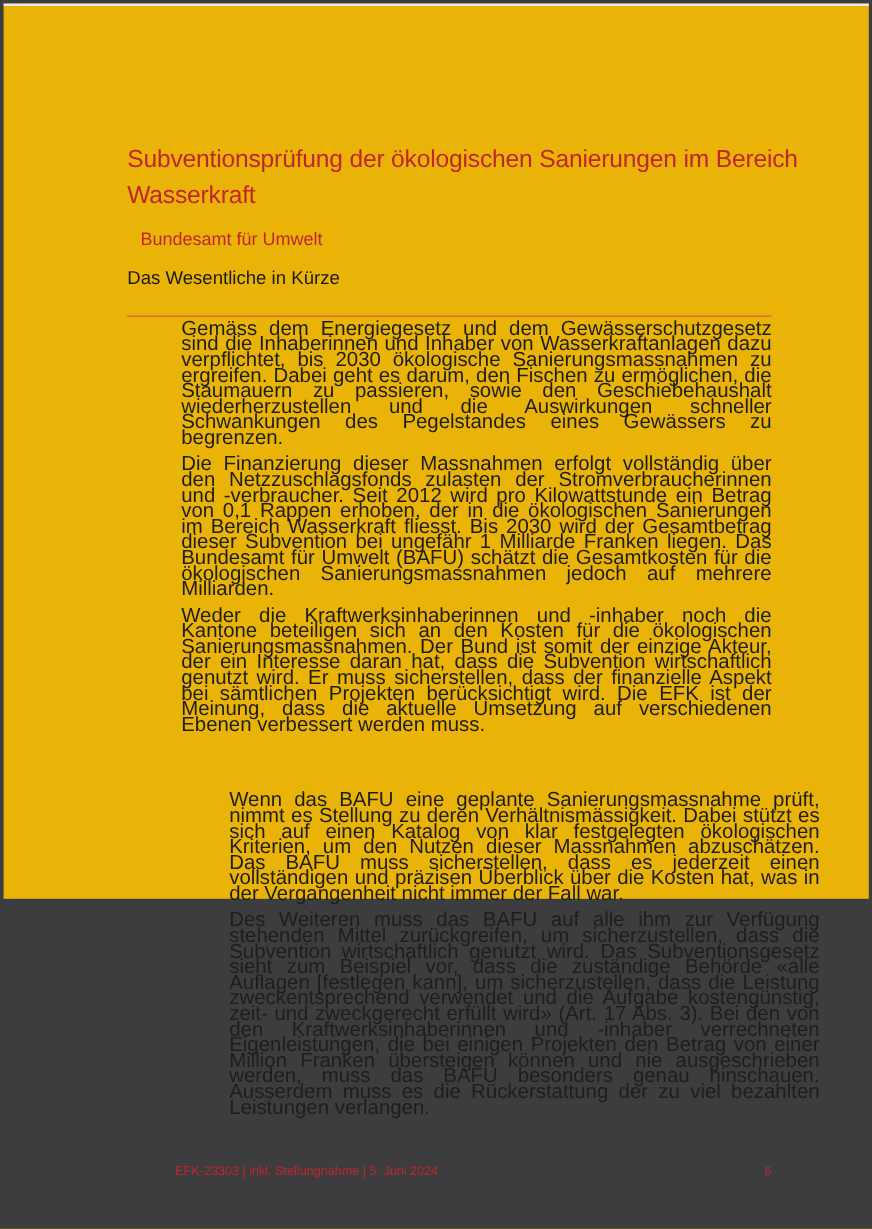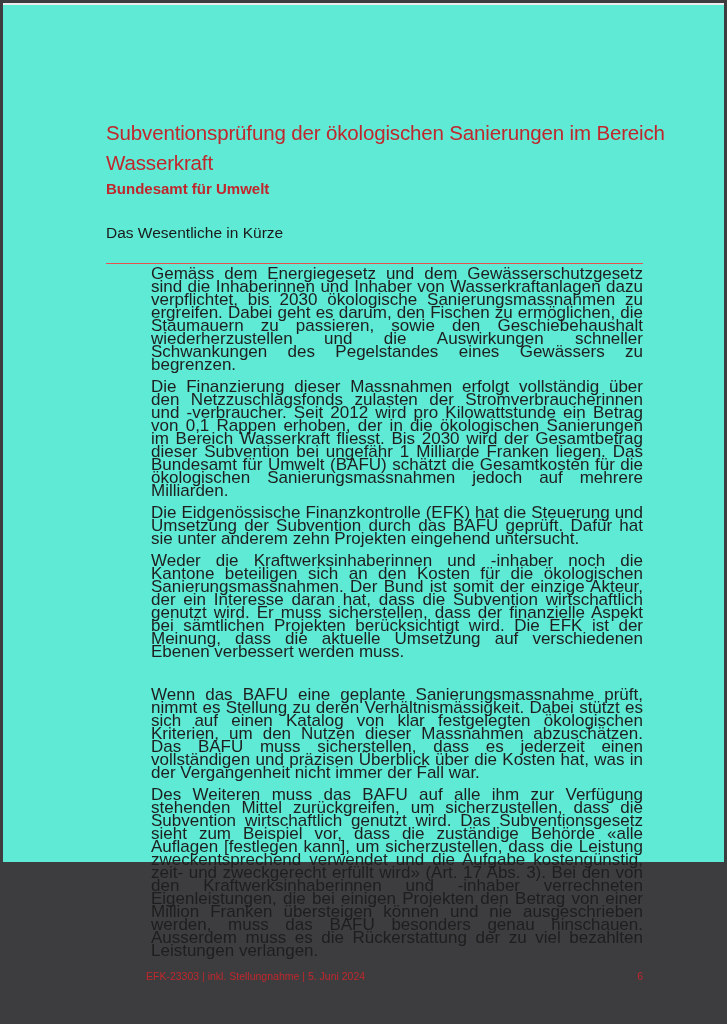--- a/index.html
+++ b/index.html
@@ -6,44 +6,44 @@
     body {
       width: 727px; height: 1024px;
       background: #3d3d3f;
       position: relative;
       overflow: hidden;
       font-family: "Liberation Sans", sans-serif;
     }
     .page {
       position: absolute;
       left: 3px; top: 3px;
-      width: 721px; height: 859px;
-      background: #5eead4;
+      width: 721px; height: 746px;
+      background: #eab308;
       border-top: 2px solid #ececee;
       box-sizing: border-box;
     }
     .title {
       position: absolute;
       left: 103px; top: 113px;
       width: 560px;
       color: #c0272d;
       font-size: 20.5px;
       line-height: 30px;
       margin: 0;
       font-weight: normal;
       letter-spacing: -0.15px;
     }
     .subtitle {
       position: absolute;
       left: 103px; top: 174px;
       color: #c0272d;
       font-size: 15px;
       line-height: 20px;
-      margin: 0;
-      font-weight: bold;
+      margin: 11px;
+      font-weight: normal;
     }
     .section-heading {
       position: absolute;
       left: 103px; top: 218px;
       width: 537px;
       color: #1a1a1a;
       font-size: 15.5px;
       line-height: 20px;
       margin: 0;
       font-weight: normal;
@@ -65,21 +65,21 @@
     .sub-heading {
       position: absolute;
       left: 103px; top: 634px;
       color: #1a1a1a;
       font-size: 11.6px;
       font-weight: bold;
       line-height: 16px;
       margin: 0;
       letter-spacing: -0.1px;
     }
-    #block-2 { top: 683px; }
+    #block-2 { top: 655px; margin-left: 40px; }
     .footer-left {
       position: absolute;
       left: 103px; top: 964px;
       color: #c0272d;
       font-size: 10.5px;
       line-height: 14px;
       padding-left: 40px;
     }
     .footer-right {
       position: absolute;
@@ -97,21 +97,20 @@
 <div class="page">
 
   <h1 class="title">Subventionsprüfung der ökologischen Sanierungen im Bereich Wasserkraft</h1>
   <h2 class="subtitle">Bundesamt für Umwelt</h2>
 
   <h3 class="section-heading">Das Wesentliche in Kürze</h3>
 
   <div class="body-block" id="block-1">
     <p>Gemäss dem Energiegesetz und dem Gewässerschutzgesetz sind die Inhaberinnen und Inhaber von Wasserkraftanlagen dazu verpflichtet, bis 2030 ökologische Sanierungsmassnahmen zu ergreifen. Dabei geht es darum, den Fischen zu ermöglichen, die Staumauern zu passieren, sowie den Geschiebehaushalt wiederherzustellen und die Auswirkungen schneller Schwankungen des Pegelstandes eines Gewässers zu begrenzen.</p>
     <p>Die Finanzierung dieser Massnahmen erfolgt vollständig über den Netzzuschlagsfonds zulasten der Stromverbraucherinnen und -verbraucher. Seit 2012 wird pro Kilowattstunde ein Betrag von 0,1 Rappen erhoben, der in die ökologischen Sanierungen im Bereich Wasserkraft fliesst. Bis 2030 wird der Gesamtbetrag dieser Subvention bei ungefähr 1 Milliarde Franken liegen. Das Bundesamt für Umwelt (BAFU) schätzt die Gesamtkosten für die ökologischen Sanierungsmassnahmen jedoch auf mehrere Milliarden.</p>
-    <p>Die Eidgenössische Finanzkontrolle (EFK) hat die Steuerung und Umsetzung der Subvention durch das BAFU geprüft. Dafür hat sie unter anderem zehn Projekten eingehend untersucht.</p>
     <p>Weder die Kraftwerksinhaberinnen und -inhaber noch die Kantone beteiligen sich an den Kosten für die ökologischen Sanierungsmassnahmen. Der Bund ist somit der einzige Akteur, der ein Interesse daran hat, dass die Subvention wirtschaftlich genutzt wird. Er muss sicherstellen, dass der finanzielle Aspekt bei sämtlichen Projekten berücksichtigt wird. Die EFK ist der Meinung, dass die aktuelle Umsetzung auf verschiedenen Ebenen verbessert werden muss.</p>
   </div>
 
 
   <div class="body-block" id="block-2">
     <p>Wenn das BAFU eine geplante Sanierungsmassnahme prüft, nimmt es Stellung zu deren Verhältnismässigkeit. Dabei stützt es sich auf einen Katalog von klar festgelegten ökologischen Kriterien, um den Nutzen dieser Massnahmen abzuschätzen. Das BAFU muss sicherstellen, dass es jederzeit einen vollständigen und präzisen Überblick über die Kosten hat, was in der Vergangenheit nicht immer der Fall war.</p>
     <p>Des Weiteren muss das BAFU auf alle ihm zur Verfügung stehenden Mittel zurückgreifen, um sicherzustellen, dass die Subvention wirtschaftlich genutzt wird. Das Subventionsgesetz sieht zum Beispiel vor, dass die zuständige Behörde «alle Auflagen [festlegen kann], um sicherzustellen, dass die Leistung zweckentsprechend verwendet und die Aufgabe kostengünstig, zeit- und zweckgerecht erfüllt wird» (Art. 17 Abs. 3). Bei den von den Kraftwerksinhaberinnen und -inhaber verrechneten Eigenleistungen, die bei einigen Projekten den Betrag von einer Million Franken übersteigen können und nie ausgeschrieben werden, muss das BAFU besonders genau hinschauen. Ausserdem muss es die Rückerstattung der zu viel bezahlten Leistungen verlangen.</p>
   </div>
 
   <div class="footer-left">EFK-23303 | inkl. Stellungnahme | 5. Juni 2024</div>

